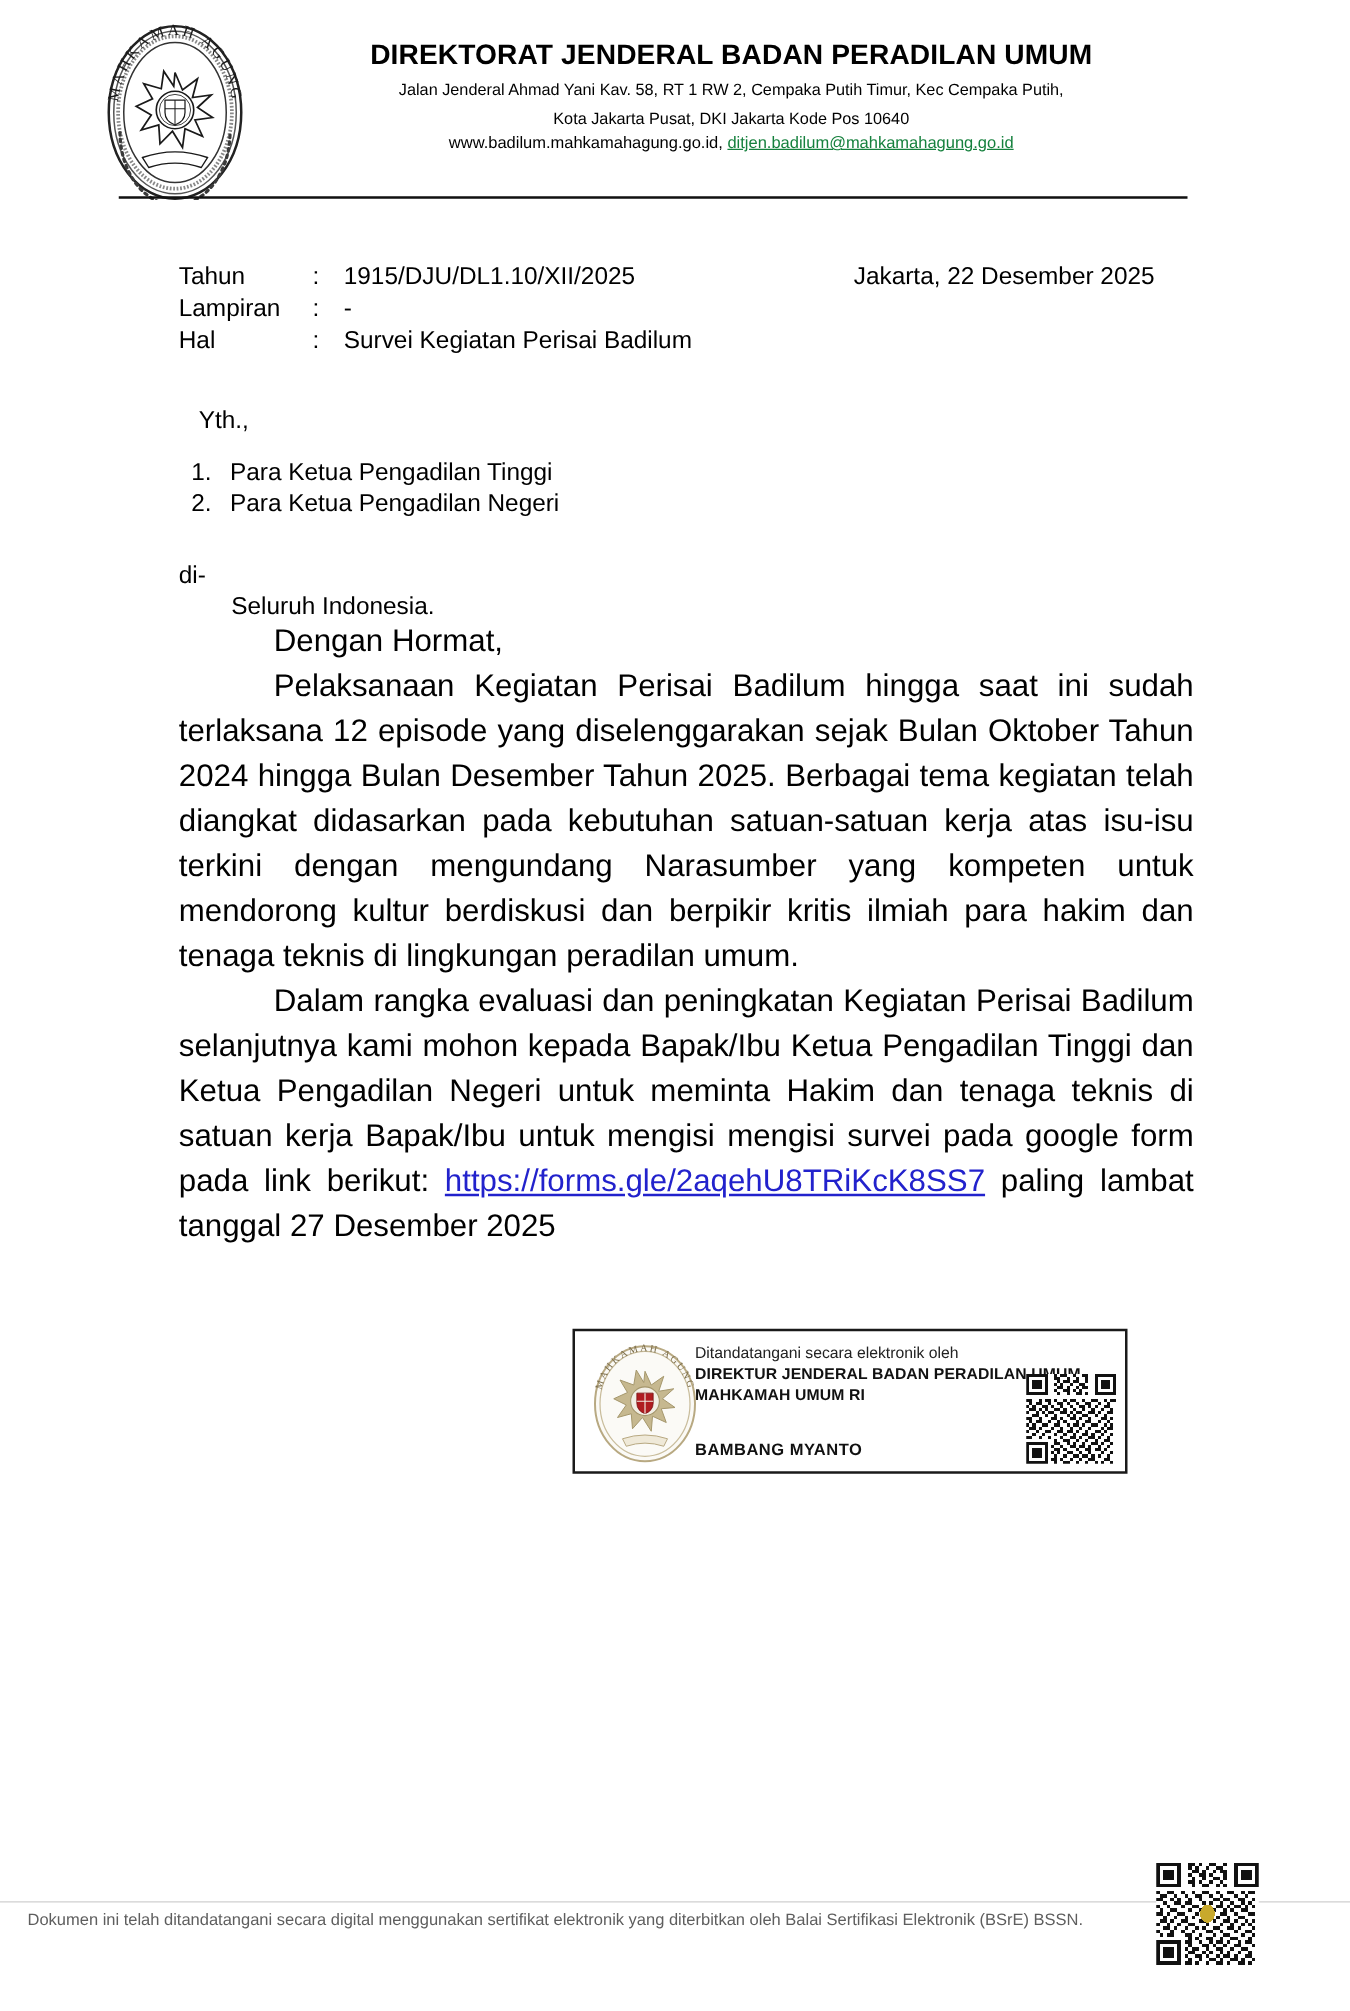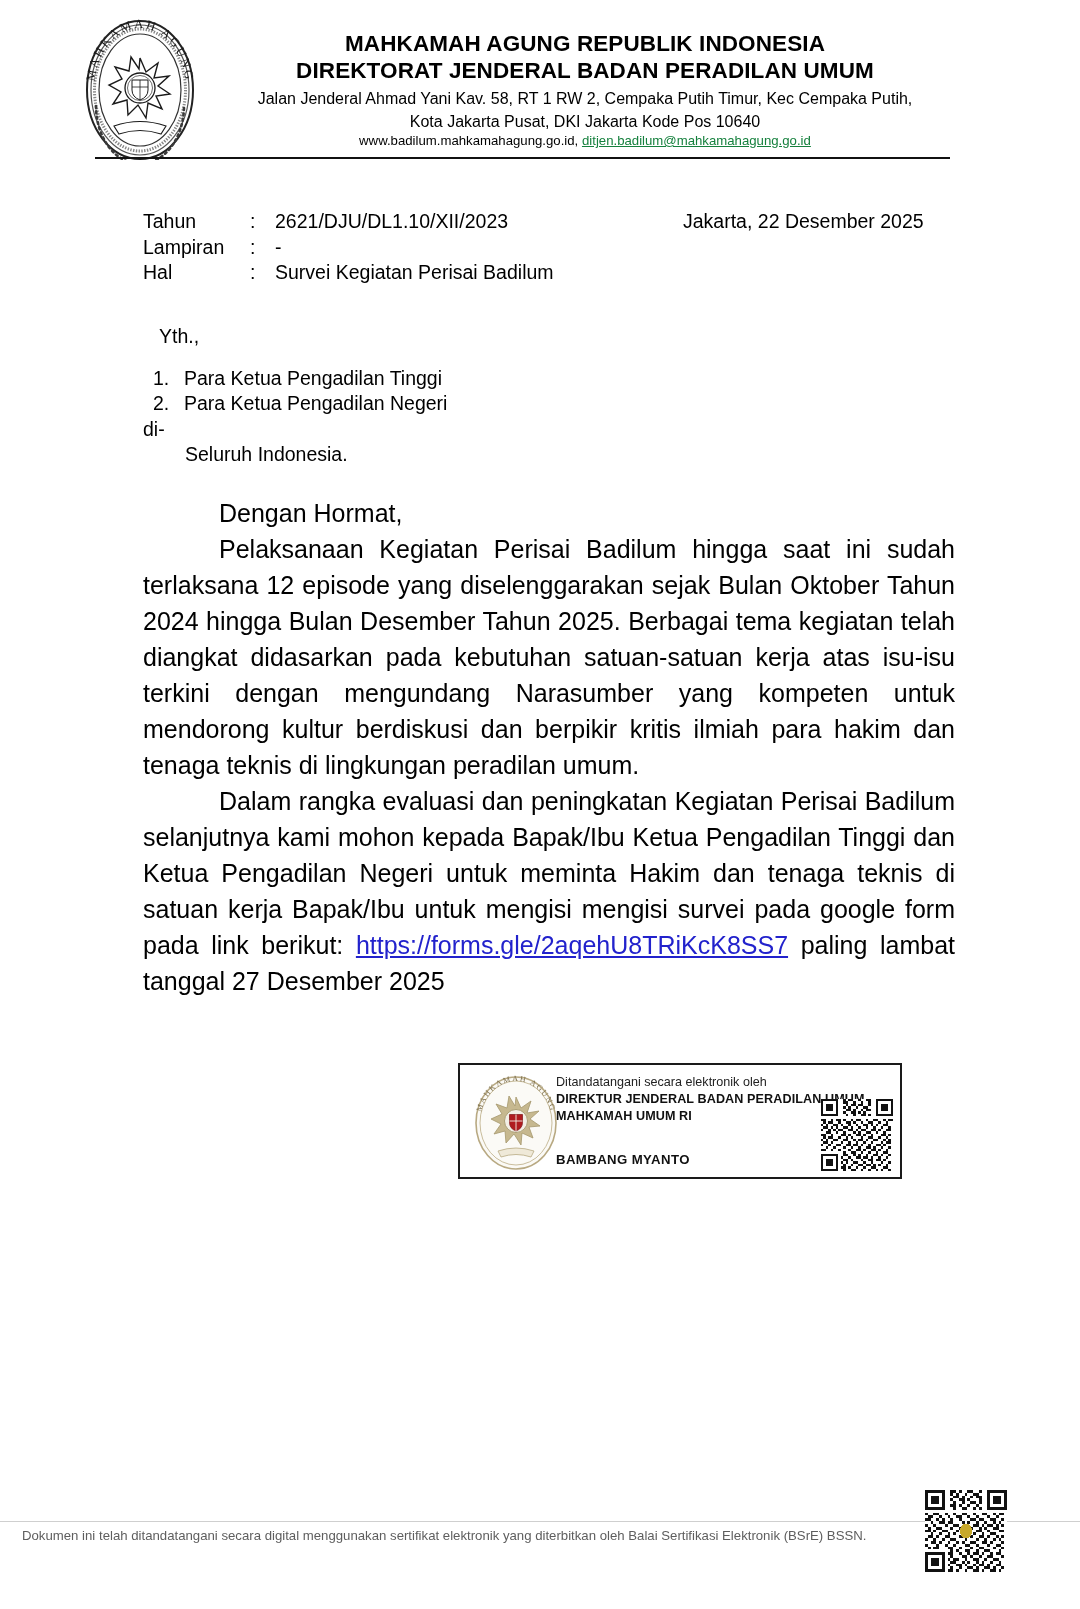--- a/index.html
+++ b/index.html
@@ -51,21 +51,21 @@
     white-space: nowrap;
   }
   .lh-line2 {
     font-size: 22.5px;
     font-weight: bold;
     letter-spacing: 0.1px;
     line-height: 28px;
     white-space: nowrap;
   }
   .lh-addr {
-    font-size: 16px;
+    font-size: 13px;
     line-height: 19px;
     margin-top: 4px;
   }
   .lh-web {
     font-size: 13.2px;
     line-height: 19px;
   }
   .lh-mail {
     color: #15803d;
     text-decoration: underline;
@@ -119,21 +119,21 @@
     margin: 0;
     padding: 0;
     list-style: none;
   }
   .ol-recipients li {
     display: flex;
     margin-left: 10px;
   }
   .li-num { width: 31px; flex: 0 0 31px; }
   .li-text { flex: 0 0 auto; }
-  .di { }
+  .di { margin-top: 31px; }
   .di-sub { margin-left: 42px; }
 
   
   .body-text {
     position: absolute;
     left: 143px;
     top: 495px;
     width: 812px;
     font-size: 25px;
     line-height: 36px;
@@ -268,38 +268,37 @@
           <path d="M-26,0 q26,-9 52,0 l-5,8 q-21,-7 -42,0 Z" fill="#ffffff" stroke="#1a1a1a" stroke-width="1.1"></path>
         </g>
 
         <g fill="none" stroke="#3a3a3a" stroke-width="2.6" stroke-linecap="round" stroke-dasharray="2 3.4">
           <path d="M 18,92 A 44,58 0 0 0 106,92"></path>
         </g>
       </svg>
     </div>
 
     <div class="letterhead-text">
-      <div class="lh-line1">MAHKAMAH AGUNG REPUBLIK INDONESIA</div>
       <div class="lh-line2">DIREKTORAT JENDERAL BADAN PERADILAN UMUM</div>
       <div class="lh-addr">Jalan Jenderal Ahmad Yani Kav. 58, RT 1 RW 2,  Cempaka Putih Timur, Kec Cempaka Putih,</div>
       <div class="lh-addr">Kota Jakarta Pusat, DKI Jakarta Kode Pos 10640</div>
       <div class="lh-web">
         <span>www.badilum.mahkamahagung.go.id,</span>
         <span class="lh-mail">ditjen.badilum@mahkamahagung.go.id</span>
       </div>
     </div>
 
     <div class="rule"></div>
   </div>
 
   <div class="meta">
     <div class="meta-row">
       <span class="meta-label">Tahun</span>
       <span class="meta-colon">:</span>
-      <span class="meta-value">2621/DJU/DL1.10/XII/2023</span>
+      <span class="meta-value">1915/DJU/DL1.10/XII/2025</span>
     </div>
     <div class="meta-row">
       <span class="meta-label">Lampiran</span>
       <span class="meta-colon">:</span>
       <span class="meta-value">-</span>
     </div>
     <div class="meta-row">
       <span class="meta-label">Hal</span>
       <span class="meta-colon">:</span>
       <span class="meta-value">Survei Kegiatan Perisai Badilum</span>

